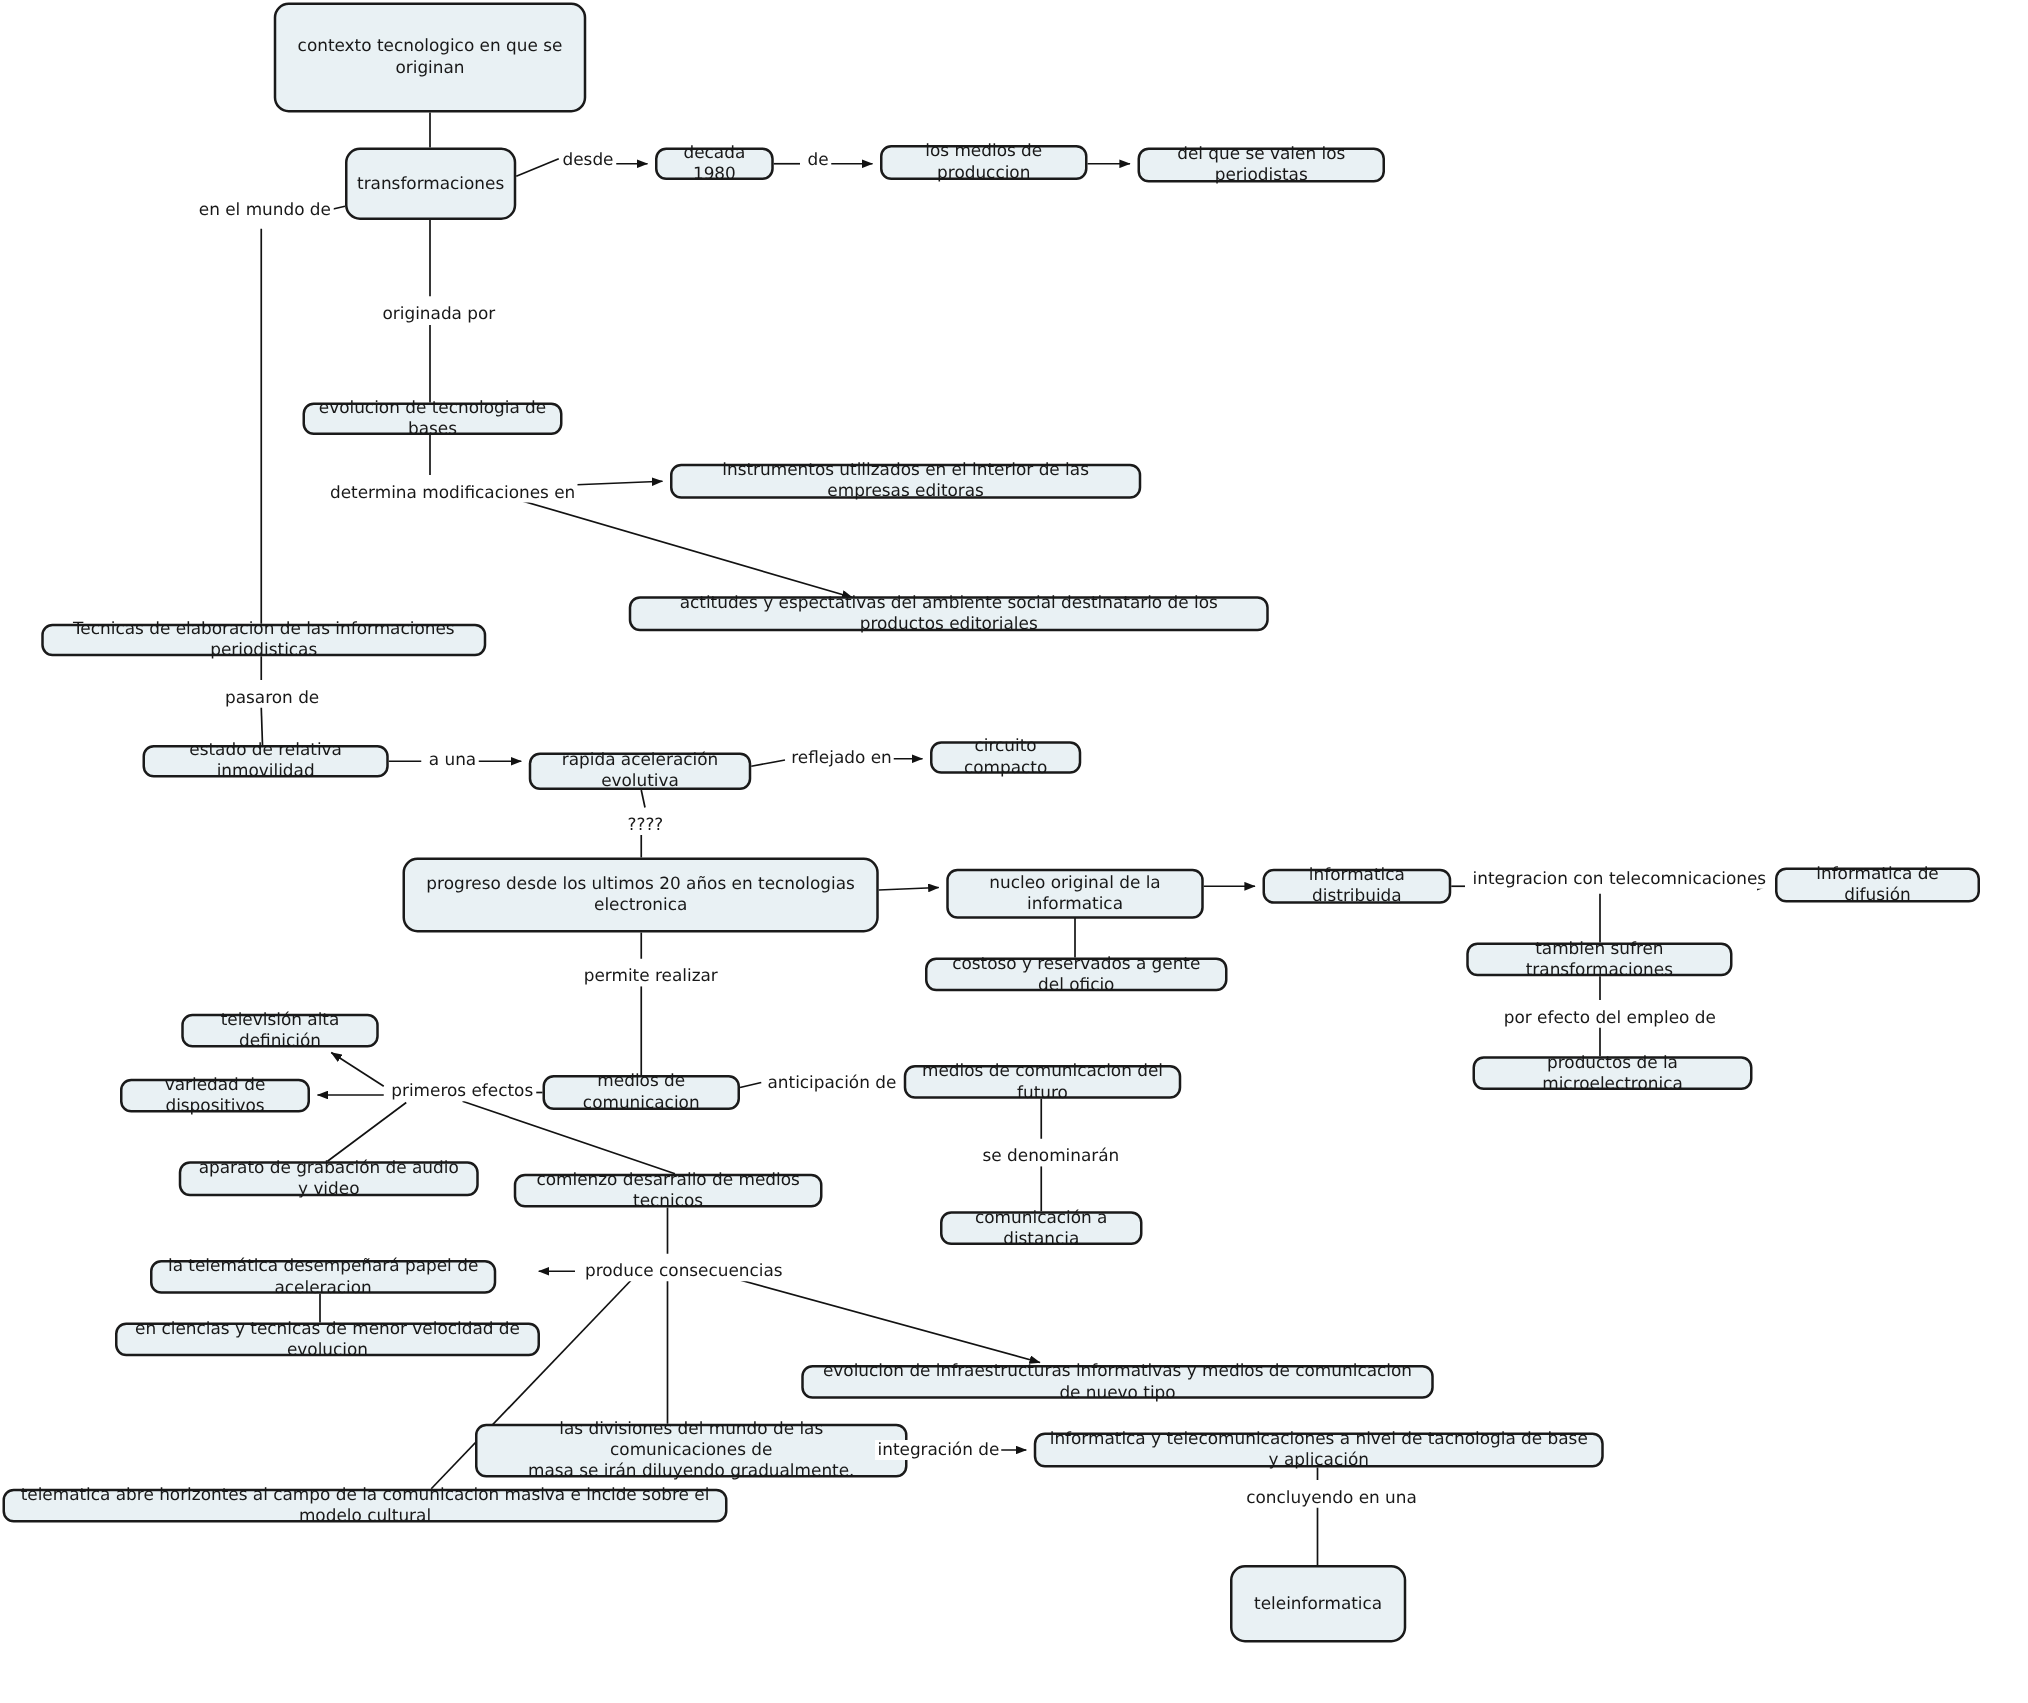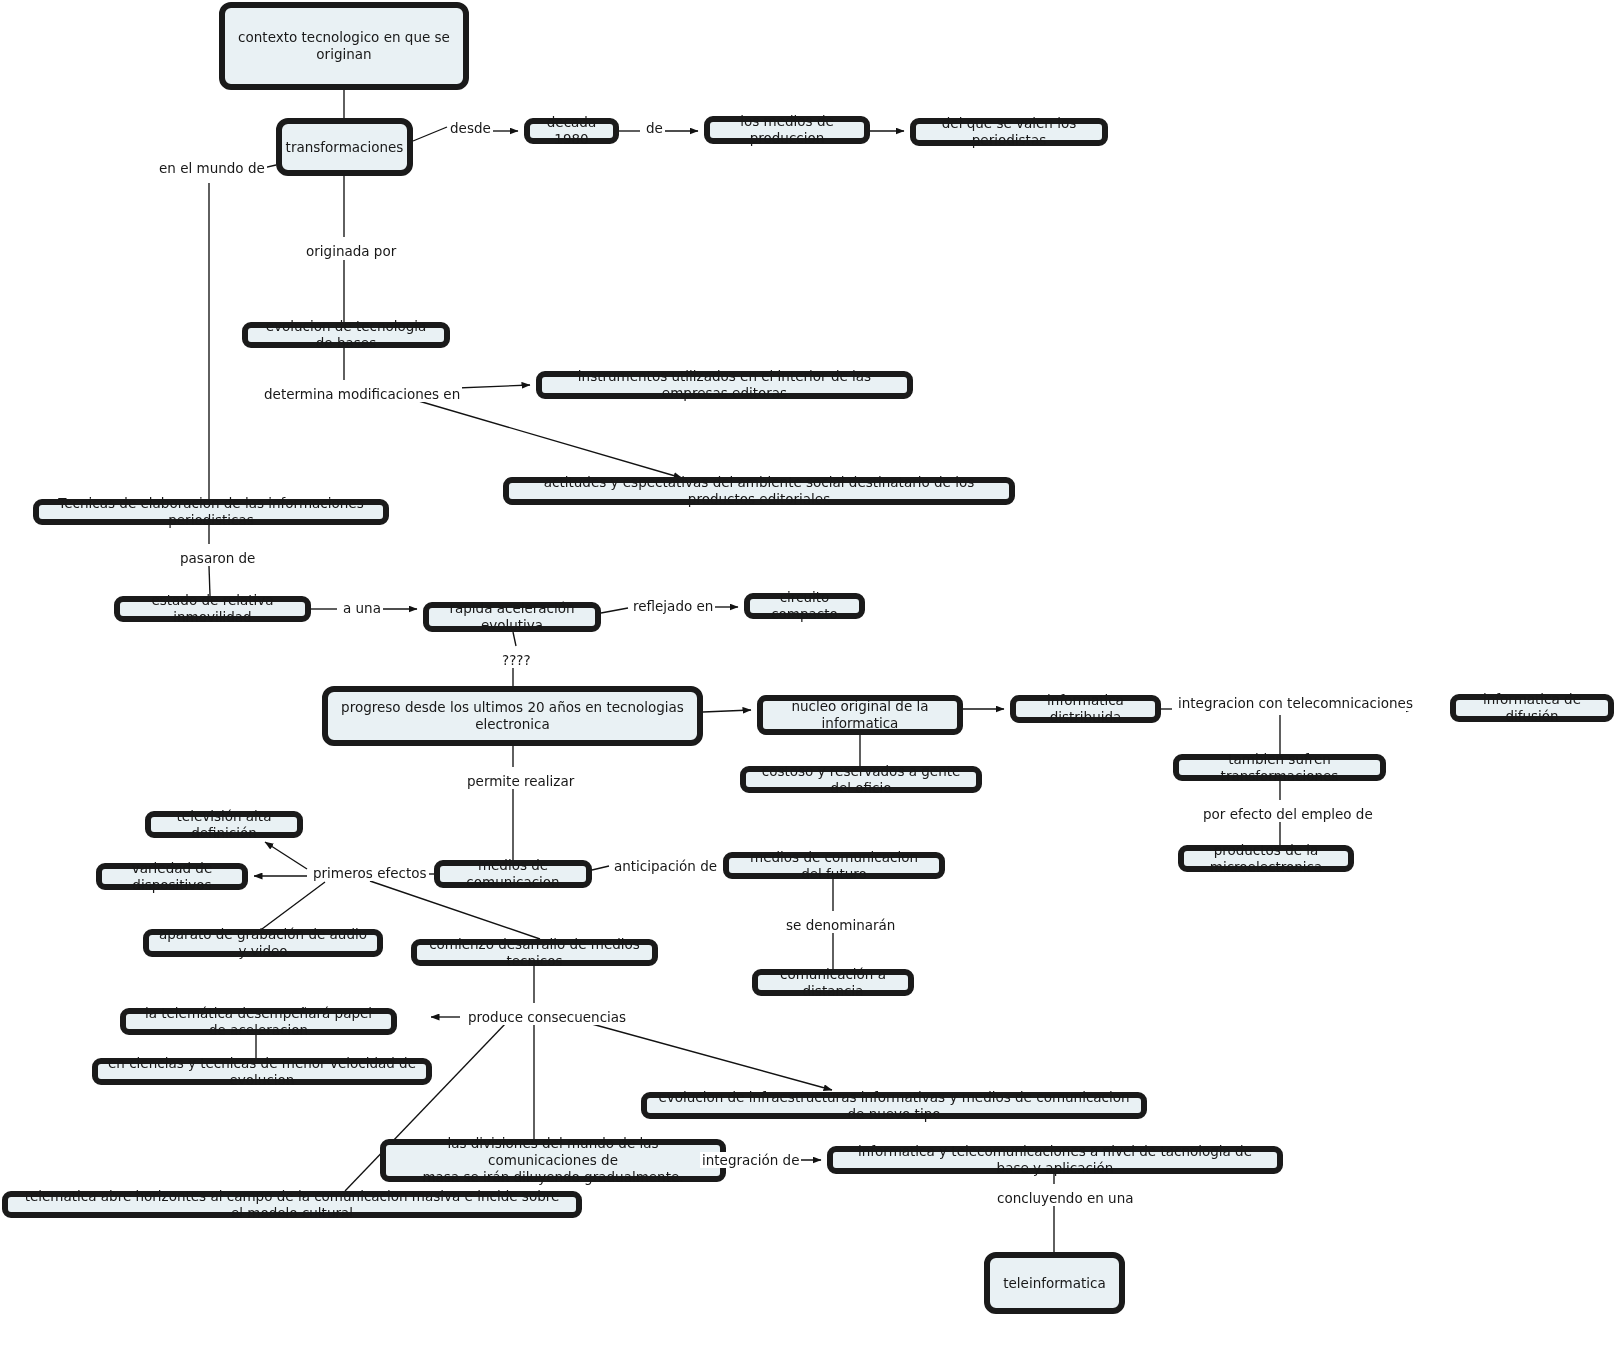--- a/index.html
+++ b/index.html
@@ -19,21 +19,21 @@
     position: absolute;
     left: 0; top: 0;
     width: 1622px;
     height: 1362px;
     pointer-events: none;
   }
   .node {
     position: absolute;
     box-sizing: border-box;
     background: #e9f1f4;
-    border: 6px solid #ef4444;
+    border: 2px solid #ef4444;
     border-radius: 9px;
     color: #181818;
     display: flex;
     align-items: center;
     justify-content: center;
     text-align: center;
     line-height: 1.25;
     font-size: 13.5px;
     padding: 2px 9px;
     white-space: pre-line;
@@ -125,23 +125,23 @@
       <div class="node" style="left: 536px; top: 371px; width: 377px; height: 28px; background: rgb(233, 241, 244); border-color: rgb(26, 26, 26); color: rgb(24, 24, 24);">instrumentos utilizados en el interior de las empresas editoras</div>
       <div class="node" style="left: 503px; top: 477px; width: 512px; height: 28px; background: rgb(233, 241, 244); border-color: rgb(26, 26, 26); color: rgb(24, 24, 24);">actitudes y espectativas del ambiente social destinatario de los productos editoriales</div>
       <div class="node" style="left: 33px; top: 499px; width: 356px; height: 26px; background: rgb(233, 241, 244); border-color: rgb(26, 26, 26); color: rgb(24, 24, 24);">Tecnicas de elaboracion de las informaciones periodisticas</div>
       <div class="node" style="left: 114px; top: 596px; width: 197px; height: 26px; background: rgb(233, 241, 244); border-color: rgb(26, 26, 26); color: rgb(24, 24, 24);">estado de relativa inmovilidad</div>
       <div class="node" style="left: 423px; top: 602px; width: 178px; height: 30px; background: rgb(233, 241, 244); border-color: rgb(26, 26, 26); color: rgb(24, 24, 24);">rapida aceleración evolutiva</div>
       <div class="node" style="left: 744px; top: 593px; width: 121px; height: 26px; background: rgb(233, 241, 244); border-color: rgb(26, 26, 26); color: rgb(24, 24, 24);">circuito compacto</div>
       <div class="node big" style="left: 322px; top: 686px; width: 381px; height: 60px; background: rgb(233, 241, 244); border-color: rgb(26, 26, 26); color: rgb(24, 24, 24);">progreso desde los ultimos 20 años en tecnologias electronica</div>
       <div class="node" style="left: 757px; top: 695px; width: 206px; height: 40px; background: rgb(233, 241, 244); border-color: rgb(26, 26, 26); color: rgb(24, 24, 24);">nucleo original de la informatica</div>
       <div class="node" style="left: 740px; top: 766px; width: 242px; height: 27px; background: rgb(233, 241, 244); border-color: rgb(26, 26, 26); color: rgb(24, 24, 24);">costoso y reservados a gente del oficio</div>
       <div class="node" style="left: 1010px; top: 695px; width: 151px; height: 28px; background: rgb(233, 241, 244); border-color: rgb(26, 26, 26); color: rgb(24, 24, 24);">informatica distribuida</div>
-      <div class="node" style="left: 1420px; top: 694px; width: 164px; height: 28px; background: rgb(233, 241, 244); border-color: rgb(26, 26, 26); color: rgb(24, 24, 24); margin-left: 30px;">informatica de difusión</div>
+      <div class="node" style="left: 1420px; top: 694px; width: 164px; height: 28px; background: rgb(233, 241, 244); border-color: rgb(26, 26, 26); color: rgb(24, 24, 24);">informatica de difusión</div>
       <div class="node" style="left: 1173px; top: 754px; width: 213px; height: 27px; background: rgb(233, 241, 244); border-color: rgb(26, 26, 26); color: rgb(24, 24, 24);">tambien sufren transformaciones</div>
-      <div class="node" style="left: 1178px; top: 845px; width: 176px; height: 27px; background: rgb(233, 241, 244); border-color: rgb(26, 26, 26); color: rgb(24, 24, 24);">productos de la microelectronica</div>
+      <div class="node" style="left: 1178px; top: 845px; width: 224px; height: 27px; background: rgb(233, 241, 244); border-color: rgb(26, 26, 26); color: rgb(24, 24, 24);">productos de la microelectronica</div>
       <div class="node" style="left: 145px; top: 811px; width: 158px; height: 27px; background: rgb(233, 241, 244); border-color: rgb(26, 26, 26); color: rgb(24, 24, 24);">televisión alta definición</div>
       <div class="node" style="left: 96px; top: 863px; width: 152px; height: 27px; background: rgb(233, 241, 244); border-color: rgb(26, 26, 26); color: rgb(24, 24, 24);">variedad de dispositivos</div>
       <div class="node" style="left: 434px; top: 860px; width: 158px; height: 28px; background: rgb(233, 241, 244); border-color: rgb(26, 26, 26); color: rgb(24, 24, 24);">medios de comunicacion</div>
       <div class="node" style="left: 723px; top: 852px; width: 222px; height: 27px; background: rgb(233, 241, 244); border-color: rgb(26, 26, 26); color: rgb(24, 24, 24);">medios de comunicacion del futuro</div>
       <div class="node" style="left: 143px; top: 929px; width: 240px; height: 28px; background: rgb(233, 241, 244); border-color: rgb(26, 26, 26); color: rgb(24, 24, 24);">aparato de grabación de audio y video</div>
       <div class="node" style="left: 411px; top: 939px; width: 247px; height: 27px; background: rgb(233, 241, 244); border-color: rgb(26, 26, 26); color: rgb(24, 24, 24);">comienzo desarrallo de medios tecnicos</div>
       <div class="node" style="left: 752px; top: 969px; width: 162px; height: 27px; background: rgb(233, 241, 244); border-color: rgb(26, 26, 26); color: rgb(24, 24, 24);">comunicación a distancia</div>
       <div class="node" style="left: 120px; top: 1008px; width: 277px; height: 27px; background: rgb(233, 241, 244); border-color: rgb(26, 26, 26); color: rgb(24, 24, 24);">la telemática desempeñará papel de aceleracion</div>
       <div class="node" style="left: 92px; top: 1058px; width: 340px; height: 27px; background: rgb(233, 241, 244); border-color: rgb(26, 26, 26); color: rgb(24, 24, 24);">en ciencias y tecnicas de menor velocidad de evolucion</div>
       <div class="node" style="left: 641px; top: 1092px; width: 506px; height: 27px; background: rgb(233, 241, 244); border-color: rgb(26, 26, 26); color: rgb(24, 24, 24);">evolucion de infraestructuras informativas y medios de comunicacion de nuevo tipo</div>

